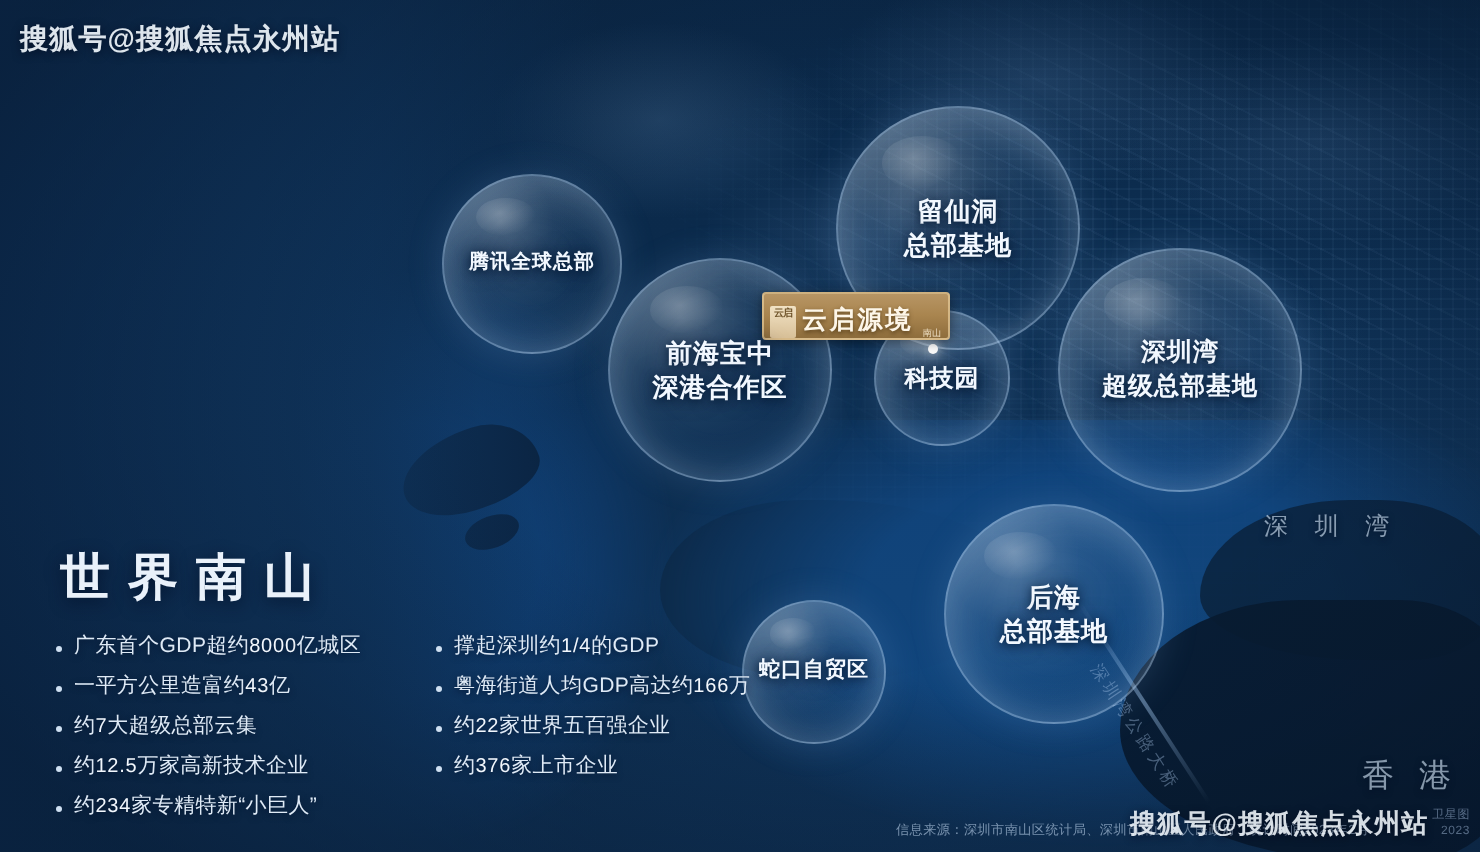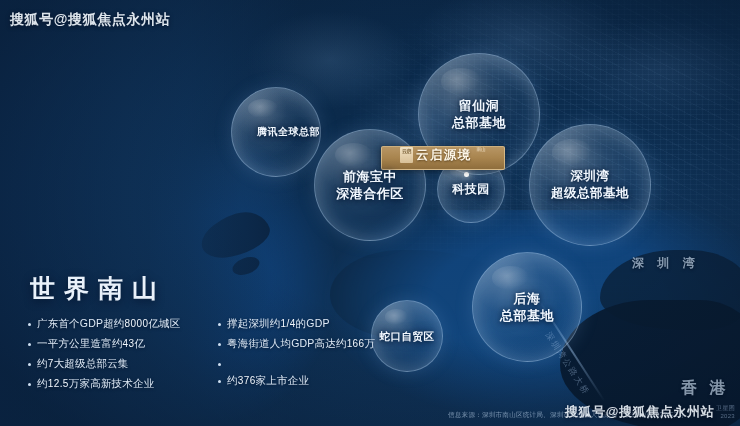--- a/index.html
+++ b/index.html
@@ -91,68 +91,68 @@
     content:"";position:absolute;left:18%;top:12%;width:34%;height:22%;
     border-radius:50%;background:radial-gradient(ellipse at 40% 40%, rgba(255,255,255,.22), transparent 70%);
     pointer-events:none;
   }
   .bubble .lbl{
     position:relative;z-index:2;color:#f2f8ff;font-weight:700;
     line-height:1.34;letter-spacing:.5px;
     text-shadow:0 1px 4px rgba(0,20,45,.85),0 0 10px rgba(0,25,55,.6);
   }
 
-  #b-tencent{left:231px;top:87px;width:88px;height:88px;justify-content:flex-end;}
+  #b-tencent{left:221px;top:87px;width:88px;height:88px;}
   #b-tencent .lbl{font-size:10px;}
   #b-liuxiandong{left:418px;top:53px;width:120px;height:120px;}
   #b-liuxiandong .lbl{font-size:13px;}
-  #b-qianhai{left:314px;top:129px;width:110px;height:110px;text-align:center;}
+  #b-qianhai{left:304px;top:129px;width:110px;height:110px;text-align:center;}
   #b-qianhai .lbl{font-size:13px;}
   #b-kejiyuan{left:437px;top:155px;width:66px;height:66px;}
   #b-kejiyuan .lbl{font-size:12px;}
   #b-szbay{left:529px;top:124px;width:120px;height:120px;}
   #b-szbay .lbl{font-size:12.5px;}
   #b-houhai{left:472px;top:252px;width:108px;height:108px;}
   #b-houhai .lbl{font-size:13px;}
-  #b-shekou{left:371px;top:300px;width:70px;height:70px;}
+  #b-shekou{left:371px;top:300px;width:70px;height:70px;font-family:Liberation Serif, serif;}
   #b-shekou .lbl{font-size:10.5px;}
 
   
   .dot{position:absolute;width:5px;height:5px;border-radius:50%;background:#ffffff;
        box-shadow:0 0 6px rgba(255,255,255,.9);}
   #dot-kejiyuan{left:464px;top:172px;}
 
   
   .badge{
     position:absolute;left:381px;top:146px;width:86px;height:22px;
     background:linear-gradient(180deg,#b79564 0%,#a9854f 48%,#8e6d3c 100%);
     border:1px solid rgba(226,199,150,.75);
     border-radius:2px;
-    display:flex;align-items:flex-start;gap:3px;padding:0 18px;
+    display:flex;align-items:flex-end;gap:3px;padding:0 3px;
     box-shadow:0 1px 6px rgba(0,0,0,.45);
   }
   .badge .mark{
     width:13px;height:15px;flex:0 0 auto;
     background:linear-gradient(180deg,#f1e2c4,#d8c098);
     border-radius:1px;
     font-size:5px;line-height:7px;color:#6d5228;text-align:center;
     font-weight:700;padding-top:1px;letter-spacing:-.5px;
   }
   .badge .bname{
     flex:1;color:#fdf6e8;font-size:12.5px;font-weight:700;letter-spacing:1.4px;
     text-shadow:0 1px 2px rgba(60,40,10,.7);white-space:nowrap;
   }
   .badge .sub{
     flex:0 0 auto;color:#f4e6cc;font-size:4.6px;line-height:5.4px;
     text-align:center;letter-spacing:0;opacity:.95;width:10px;
   }
 
   
   .place{
-    position:absolute;color:rgba(214,232,250,.62);font-weight:700;
+    position:absolute;color:rgba(214,232,250,.62);font-weight:400;
     letter-spacing:5px;text-shadow:0 1px 3px rgba(0,15,35,.8);
   }
   #place-bay{left:632px;top:255px;font-size:12px;}
   #place-hk{left:681px;top:378px;font-size:16px;letter-spacing:4px;}
   .road-label{
     position:absolute;left:552px;top:330px;
     color:rgba(175,205,238,.38);font-size:8.5px;letter-spacing:2px;
     transform:rotate(57deg);transform-origin:left top;white-space:nowrap;
   }
   .bridge{
@@ -269,32 +269,37 @@
             <span class="tx"><span>一平方公里造富约</span><span class="num">43</span><span>亿</span></span>
           </div>
           <div class="li">
             <span class="bu"></span>
             <span class="tx"><span>约</span><span class="num">7</span><span>大超级总部云集</span></span>
           </div>
           <div class="li">
             <span class="bu"></span>
             <span class="tx"><span>约</span><span class="num">12.5</span><span>万家高新技术企业</span></span>
           </div>
+          <div class="li">
+            <span class="bu"></span>
+            <span class="tx"><span>约</span><span class="num">234</span><span>家专精特新“小巨人”</span></span>
+          </div>
         </div>
       <div class="col right" id="col-right">
           <div class="li">
             <span class="bu"></span>
             <span class="tx"><span>撑起深圳约</span><span class="num">1/4</span><span>的GDP</span></span>
           </div>
           <div class="li">
             <span class="bu"></span>
             <span class="tx"><span>粤海街道人均GDP高达约</span><span class="num">166</span><span>万</span></span>
           </div>
           <div class="li">
             <span class="bu"></span>
+            <span class="tx"><span>约</span><span class="num">22</span><span>家世界五百强企业</span></span>
           </div>
           <div class="li">
             <span class="bu"></span>
             <span class="tx"><span>约</span><span class="num">376</span><span>家上市企业</span></span>
           </div>
         </div>
     </div>
   </div>
 
   <div class="source">信息来源：深圳市南山区统计局、深圳市南山区人民政府，统计时间2023年2月</div>

